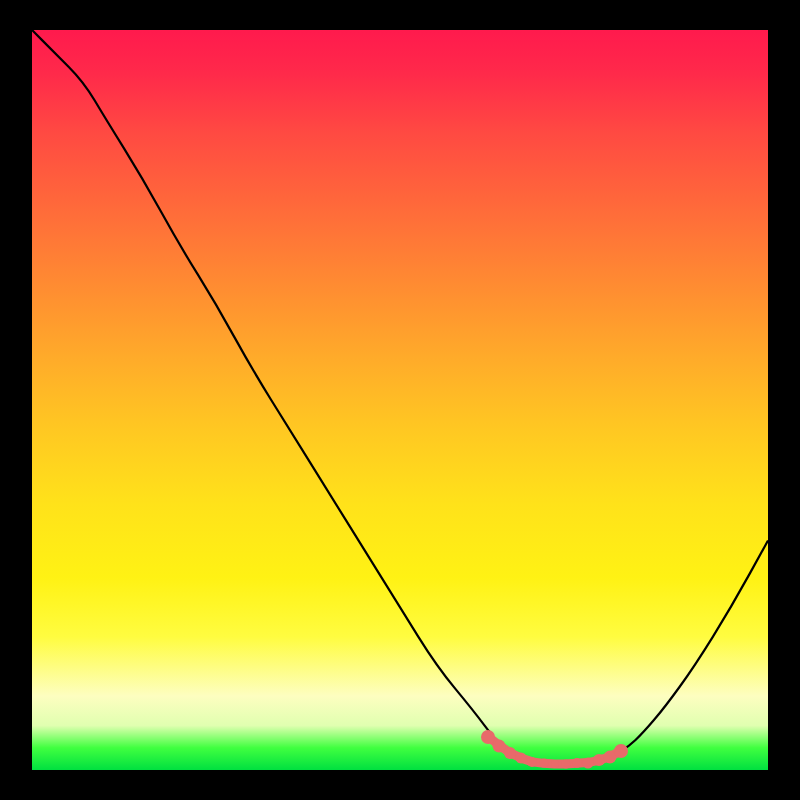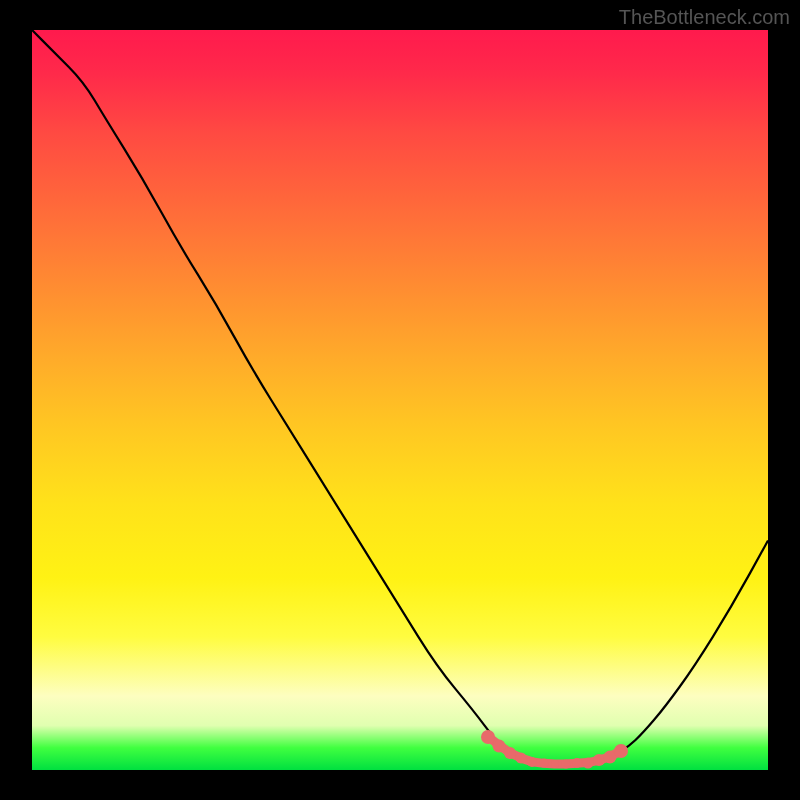--- a/index.html
+++ b/index.html
@@ -65,21 +65,20 @@
     height: 12px;
     background: #e86a6a;
     border-radius: 50%;
     transform: translate(-50%, -50%);
   }
 </style>
 </head>
 <body>
 
 <div class="wrapper">
-  <div class="watermark">TheBottleneck.com</div>
   <div class="plot">
     <svg class="curve" viewBox="0 0 736 740" preserveAspectRatio="none">
       <path id="curve-path" d="M 0.00 0.00 Q 0.00 0.00 11.04 11.10 Q 22.08 22.20 36.80 37.00 Q 51.52 51.80 62.56 70.30 Q 73.60 88.80 92.00 118.40 Q 110.40 148.00 128.80 181.30 Q 147.20 214.60 165.60 244.20 Q 184.00 273.80 202.40 307.10 Q 220.80 340.40 239.20 370.00 Q 257.60 399.60 276.00 429.20 Q 294.40 458.80 312.80 488.40 Q 331.20 518.00 349.60 547.60 Q 368.00 577.20 386.40 606.80 Q 404.80 636.40 423.20 658.60 Q 441.60 680.80 452.64 695.60 Q 463.68 710.40 471.04 717.06 Q 478.40 723.72 485.76 727.05 Q 493.12 730.38 500.48 731.86 Q 507.84 733.34 515.20 733.71 Q 522.56 734.08 529.92 734.08 Q 537.28 734.08 544.64 733.71 Q 552.00 733.34 559.36 732.23 Q 566.72 731.12 574.08 728.16 Q 581.44 725.20 588.80 721.13 Q 596.16 717.06 603.52 710.03 Q 610.88 703.00 621.92 690.05 Q 632.96 677.10 647.68 656.75 Q 662.40 636.40 680.80 606.80 Q 699.20 577.20 717.60 543.90 T 736.00 510.60" fill="none" stroke="#000" stroke-width="2.2"></path>
       <path id="marker-path" d="M 456.32 706.70 L 467.36 715.58 L 478.40 722.98 L 489.44 728.16 L 500.48 731.86 L 511.52 733.34 L 522.56 734.08 L 533.60 734.08 L 544.64 733.34 L 555.68 732.60 L 566.72 730.38 L 577.76 726.68 L 588.80 720.76" fill="none" stroke="#e86a6a" stroke-width="9" stroke-linecap="round" stroke-linejoin="round"></path>
     </svg>
     <div class="markers" id="markers">
         <div class="marker" style="left: 456.32px; top: 706.7px; width: 14px; height: 14px; background: rgb(232, 106, 106);"></div>
         <div class="marker" style="left: 467.36px; top: 715.58px; width: 13px; height: 13px; background: rgb(232, 106, 106);"></div>
         <div class="marker" style="left: 478.4px; top: 722.98px; width: 12px; height: 12px; background: rgb(232, 106, 106);"></div>
         <div class="marker" style="left: 489.44px; top: 728.16px; width: 11px; height: 11px; background: rgb(232, 106, 106);"></div>

